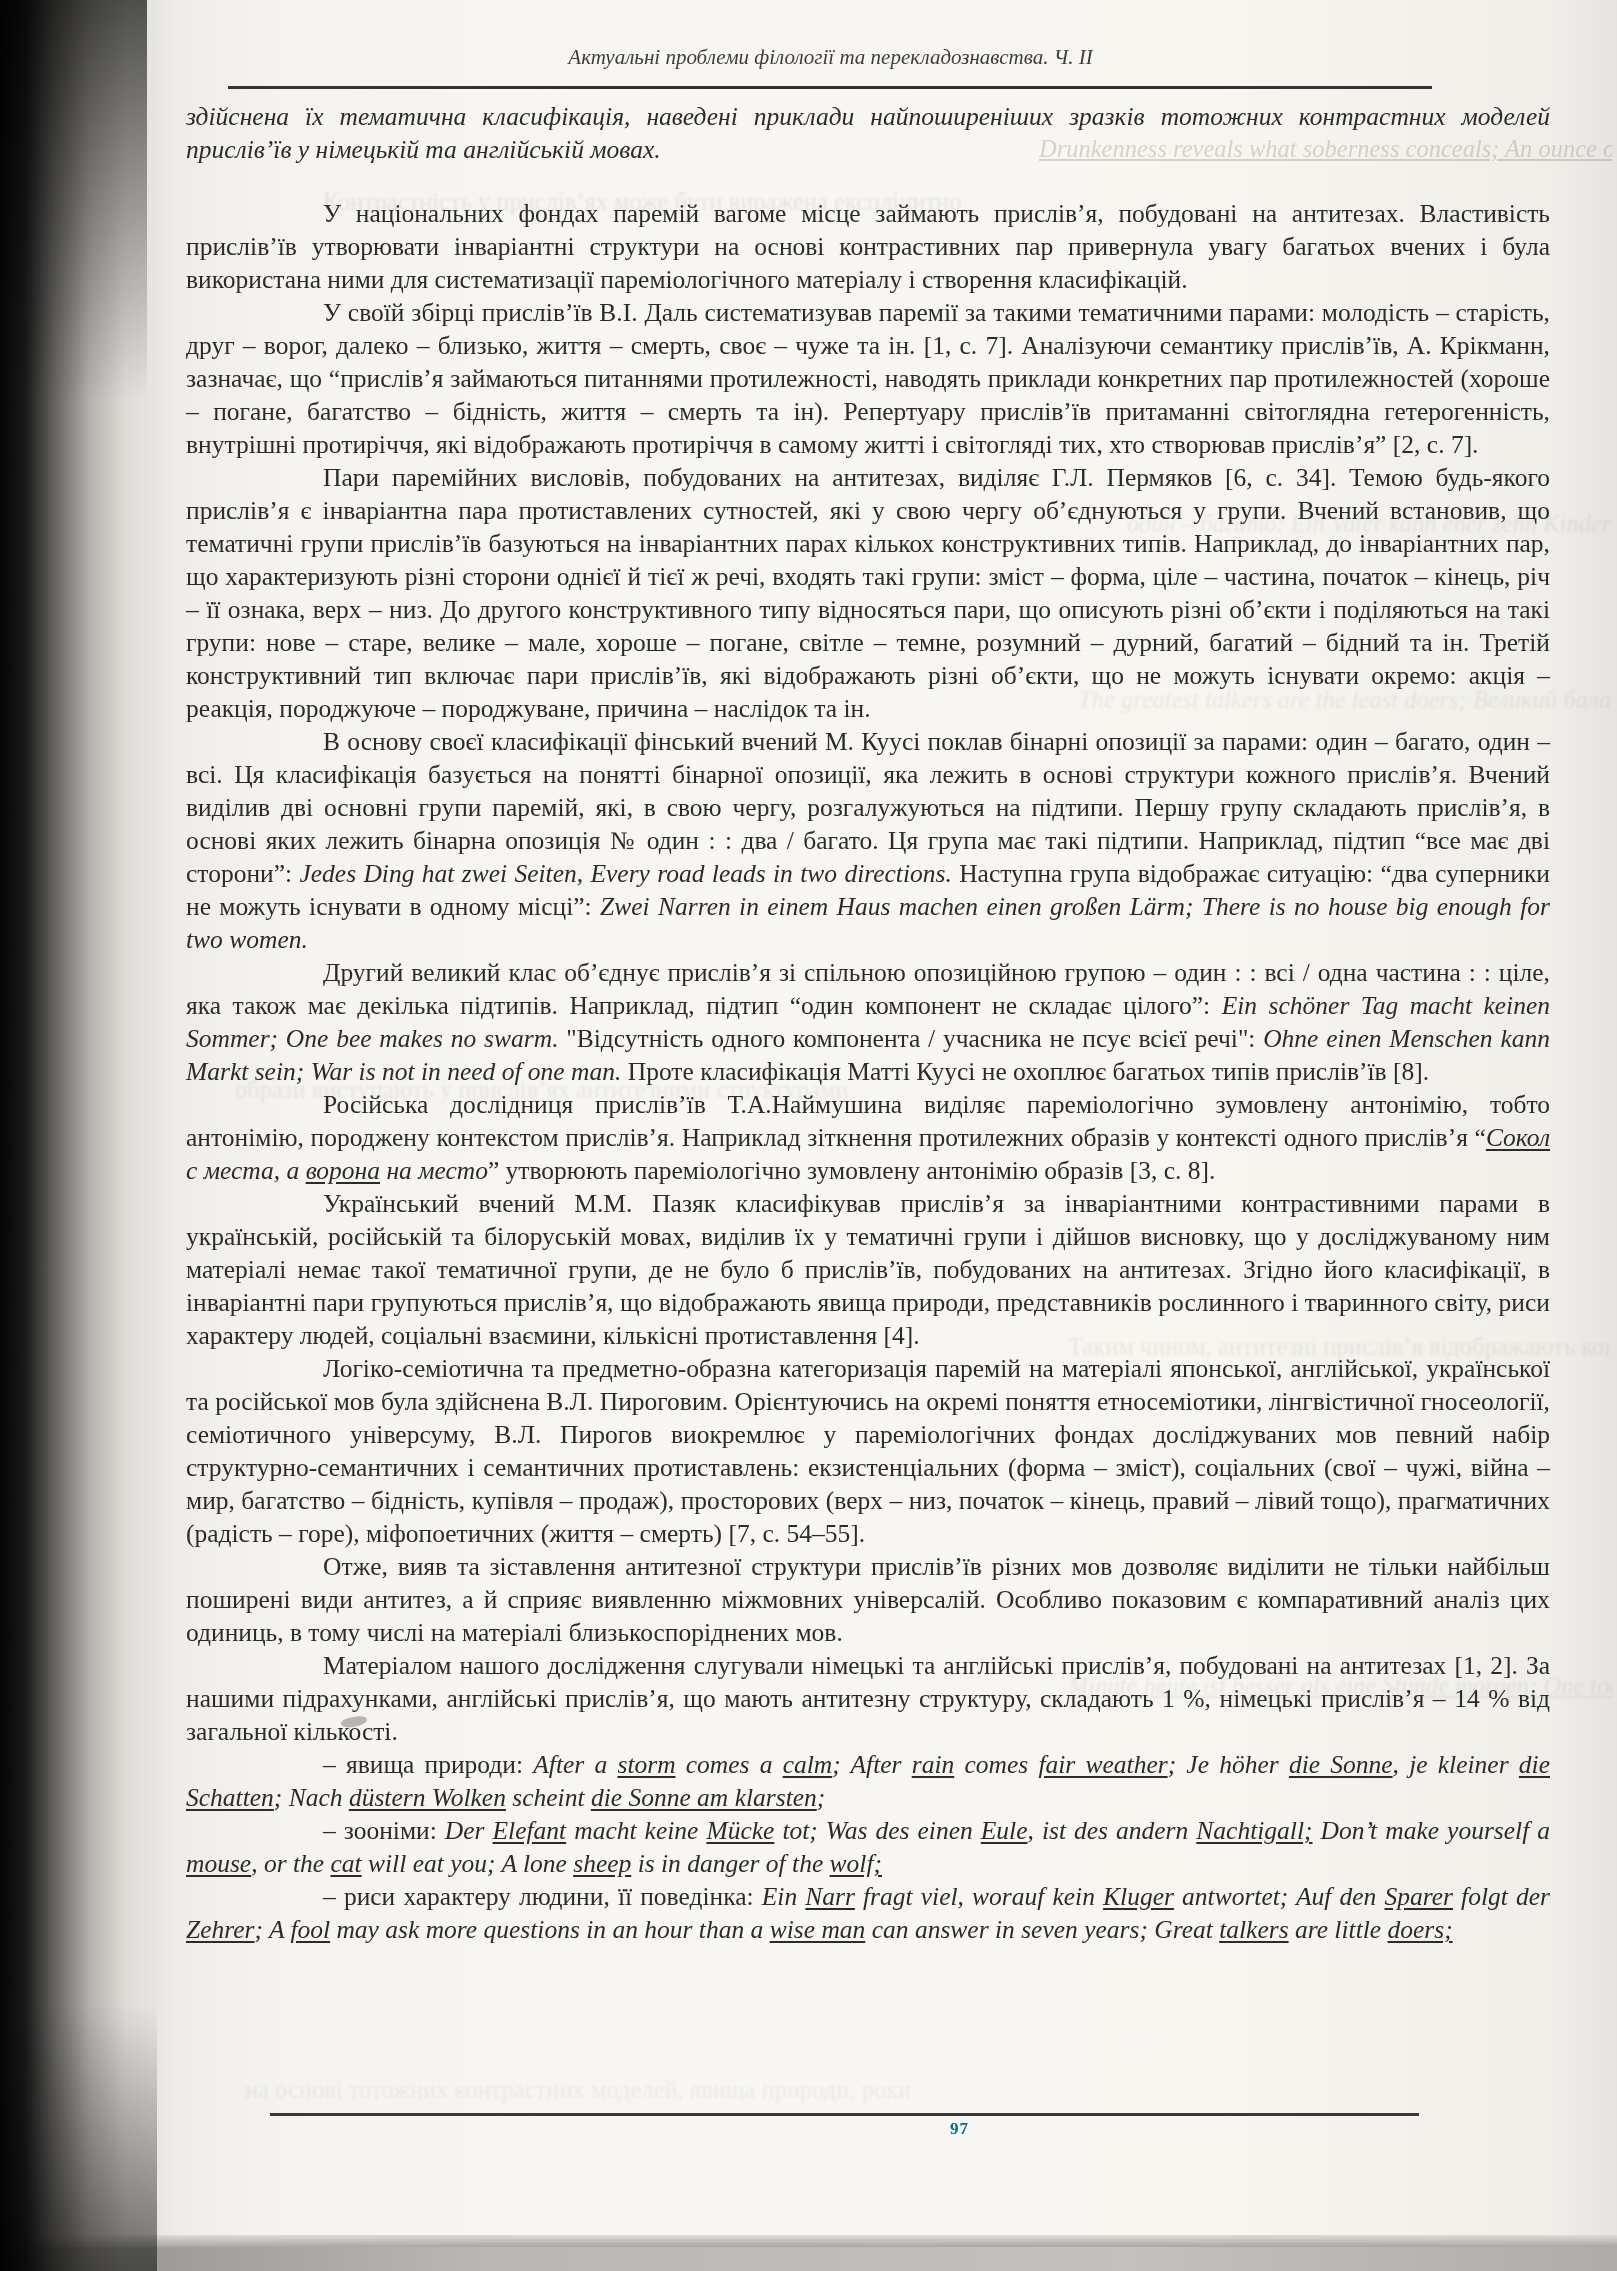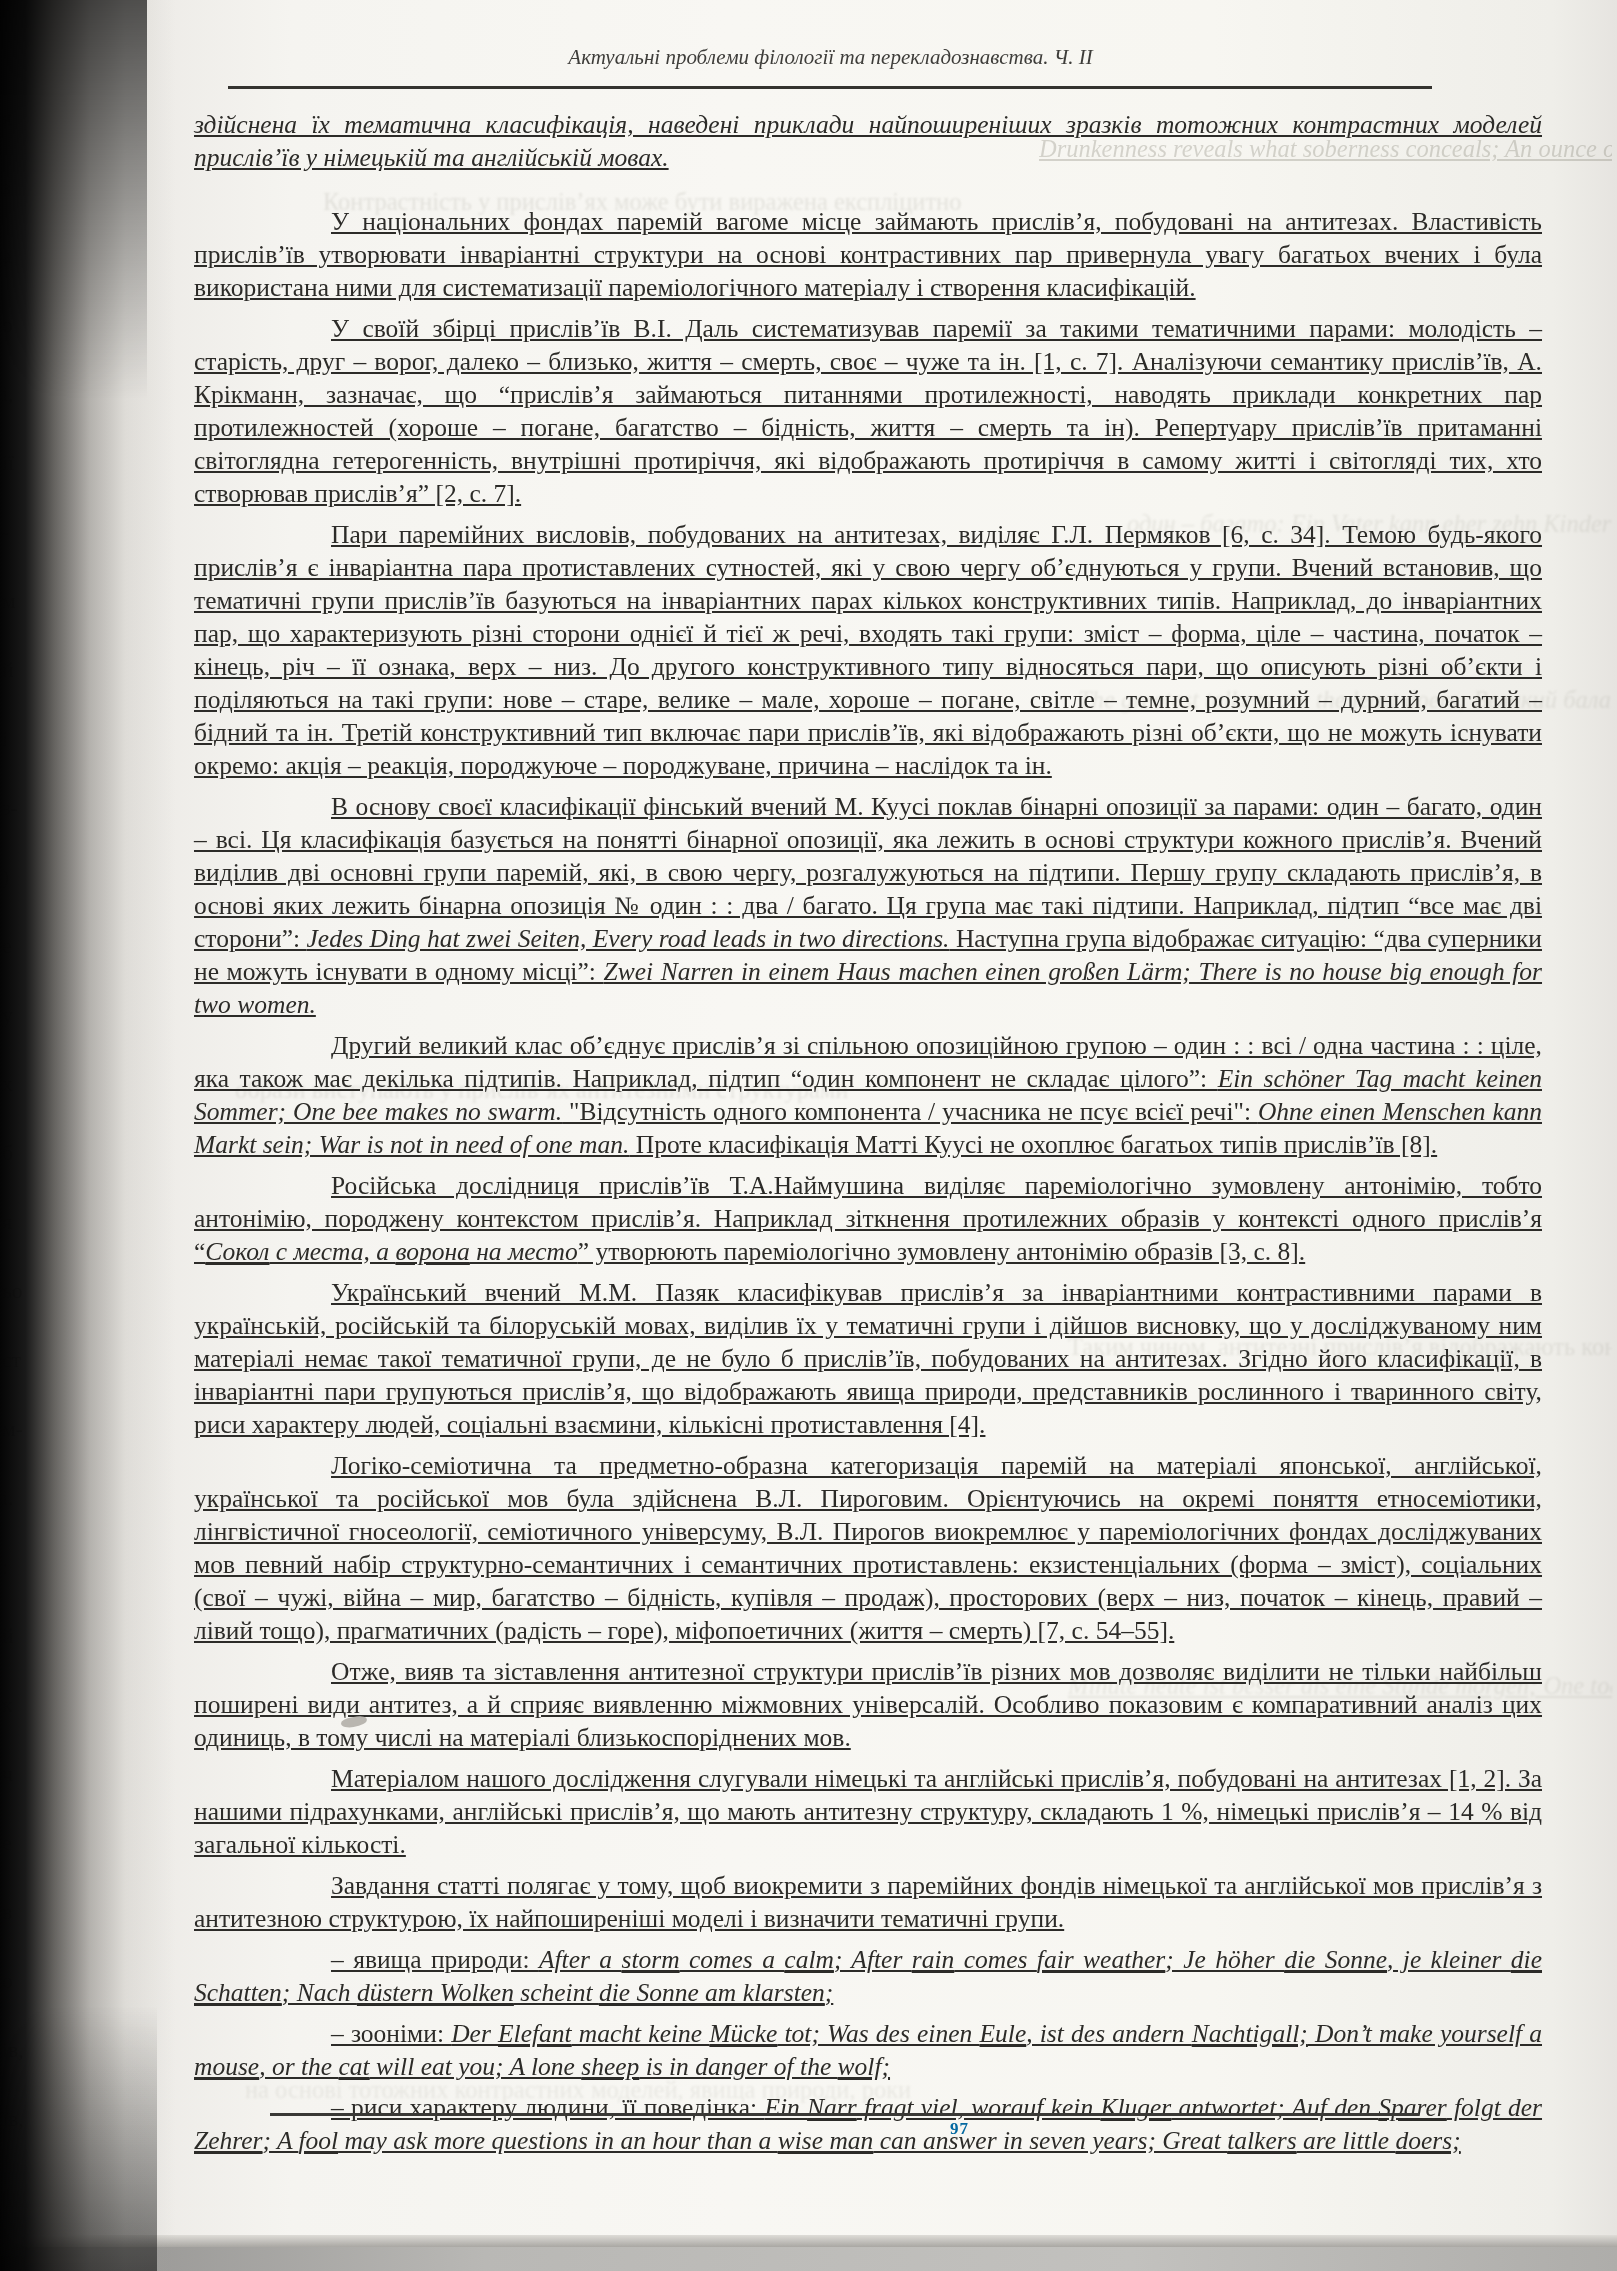--- a/index.html
+++ b/index.html
@@ -44,21 +44,21 @@
     text-align:center;font-style:italic;font-size:21px;color:#3e3d3a;
   }
   .header-rule{
     position:absolute;left:228px;top:86px;width:1204px;height:2.9px;z-index:5;
     background:#34332f;
   }
   .body-text{
     position:absolute;left:186px;top:100px;width:1364px;z-index:5;
     font-size:25.5px;line-height:33px;color:#2c2b28;text-align:justify;
   }
-  .body-text p{margin:8px;text-indent:137px;text-decoration:underline;}
+  .body-text p{margin:0;text-indent:137px;}
   .body-text p.cont{text-indent:0;font-style:italic;}
   .body-text p.gap{margin-top:31px;}
   .i{font-style:italic;}
   .iu{font-style:italic;text-decoration:underline;text-underline-offset:2.9px;}
   .footer-rule{
     position:absolute;left:270px;top:2113px;width:1149px;height:2.5px;z-index:5;
     background:#3a3936;
   }
   .page-number{
     position:absolute;left:861px;top:2119px;width:108px;z-index:5;
@@ -135,21 +135,20 @@
   <p class="gap"><span>У національних фондах паремій вагоме місце займають прислів’я, побудовані на антитезах. Властивість прислів’їв утворювати інваріантні структури на основі контрастивних пар привернула увагу багатьох вчених і була використана ними для систематизації пареміологічного матеріалу і створення класифікацій.</span></p>
   <p><span>У своїй збірці прислів’їв В.І. Даль систематизував паремії за такими тематичними парами: молодість – старість, друг – ворог, далеко – близько, життя – смерть, своє – чуже та ін. [1, с. 7]. Аналізуючи семантику прислів’їв, А. Крікманн, зазначає, що “прислів’я займаються питаннями протилежності, наводять приклади конкретних пар протилежностей (хороше – погане, багатство – бідність, життя – смерть та ін). Репертуару прислів’їв притаманні світоглядна гетерогенність, внутрішні протиріччя, які відображають протиріччя в самому житті і світогляді тих, хто створював прислів’я” [2, с. 7].</span></p>
   <p><span>Пари паремійних висловів, побудованих на антитезах, виділяє Г.Л. Пермяков [6, с. 34]. Темою будь-якого прислів’я є інваріантна пара протиставлених сутностей, які у свою чергу об’єднуються у групи. Вчений встановив, що тематичні групи прислів’їв базуються на інваріантних парах кількох конструктивних типів. Наприклад, до інваріантних пар, що характеризують різні сторони однієї й тієї ж речі, входять такі групи: зміст – форма, ціле – частина, початок – кінець, річ – її ознака, верх – низ. До другого конструктивного типу відносяться пари, що описують різні об’єкти і поділяються на такі групи: нове – старе, велике – мале, хороше – погане, світле – темне, розумний – дурний, багатий – бідний та ін. Третій конструктивний тип включає пари прислів’їв, які відображають різні об’єкти, що не можуть існувати окремо: акція – реакція, породжуюче – породжуване, причина – наслідок та ін.</span></p>
   <p><span>В основу своєї класифікації фінський вчений М. Куусі поклав бінарні опозиції за парами: один – багато, один – всі. Ця класифікація базується на понятті бінарної опозиції, яка лежить в основі структури кожного прислів’я. Вчений виділив дві основні групи паремій, які, в свою чергу, розгалужуються на підтипи. Першу групу складають прислів’я, в основі яких лежить бінарна опозиція  № один : : два / багато. Ця група має такі підтипи. Наприклад, підтип “все має дві сторони”: </span><span class="i">Jedes Ding hat zwei Seiten, Every road leads in two directions.</span><span> Наступна група відображає ситуацію: “два суперники не можуть існувати в одному місці”: </span><span class="i">Zwei Narren in einem Haus machen einen großen Lärm; There is no house big enough for two women.</span></p>
   <p><span>Другий великий клас об’єднує прислів’я зі спільною опозиційною групою – один : : всі / одна частина : : ціле, яка також має декілька підтипів. Наприклад, підтип “один компонент не складає цілого”: </span><span class="i">Ein schöner Tag macht keinen Sommer; One bee makes no swarm.</span><span> "Відсутність одного компонента / учасника не псує всієї речі": </span><span class="i">Ohne einen Menschen kann Markt sein; War is not in need of one man.</span><span> Проте класифікація Матті Куусі не охоплює багатьох типів прислів’їв [8].</span></p>
   <p><span>Російська дослідниця прислів’їв Т.А.Наймушина виділяє пареміологічно зумовлену антонімію, тобто антонімію, породжену контекстом прислів’я. Наприклад зіткнення протилежних образів у контексті одного прислів’я “</span><span class="iu">Сокол</span><span class="i"> с места, а </span><span class="iu">ворона</span><span class="i"> на место</span><span>” утворюють пареміологічно зумовлену антонімію образів [3, с. 8].</span></p>
   <p><span>Український вчений М.М. Пазяк класифікував прислів’я за інваріантними контрастивними парами в українській, російській та білоруській мовах, виділив їх у тематичні групи і дійшов висновку, що у досліджуваному ним матеріалі немає такої тематичної групи, де не було б прислів’їв, побудованих на антитезах. Згідно його класифікації, в інваріантні пари групуються прислів’я, що відображають явища природи, представників рослинного і тваринного світу, риси характеру людей, соціальні взаємини, кількісні протиставлення [4].</span></p>
   <p><span>Логіко-семіотична та предметно-образна категоризація паремій на матеріалі японської, англійської, української та російської мов була здійснена В.Л. Пироговим. Орієнтуючись на окремі поняття етносеміотики, лінгвістичної гносеології, семіотичного універсуму, В.Л. Пирогов виокремлює у пареміологічних фондах досліджуваних мов певний набір структурно-семантичних і семантичних протиставлень: екзистенціальних (форма – зміст), соціальних (свої – чужі, війна – мир, багатство – бідність, купівля – продаж), просторових (верх – низ, початок – кінець, правий – лівий тощо), прагматичних (радість – горе), міфопоетичних (життя – смерть) [7, с. 54–55].</span></p>
   <p><span>Отже, вияв та зіставлення антитезної структури прислів’їв різних мов дозволяє виділити не тільки найбільш поширені види антитез, а й сприяє виявленню міжмовних універсалій. Особливо показовим є компаративний аналіз цих одиниць, в тому числі на матеріалі близькоспоріднених мов.</span></p>
   <p><span>Матеріалом нашого дослідження слугували німецькі та англійські прислів’я, побудовані на антитезах [1, 2]. За нашими підрахунками, англійські прислів’я, що мають антитезну структуру, складають 1 %, німецькі прислів’я – 14 % від загальної кількості.</span></p>
-  <p><span>Завдання статті полягає у тому, щоб виокремити з паремійних фондів німецької та англійської мов прислів’я з антитезною структурою, їх найпоширеніші моделі і визначити тематичні групи.</span></p>
   <p><span>– явища природи: </span><span class="i">After a </span><span class="iu">storm</span><span class="i"> comes a </span><span class="iu">calm</span><span class="i">; After </span><span class="iu">rain</span><span class="i"> comes </span><span class="iu">fair weather</span><span class="i">; Je höher </span><span class="iu">die Sonne</span><span class="i">, je kleiner </span><span class="iu">die Schatten</span><span class="i">; Nach </span><span class="iu">düstern Wolken</span><span class="i"> scheint </span><span class="iu">die Sonne am klarsten</span><span class="i">;</span></p>
   <p><span>– зооніми: </span><span class="i">Der </span><span class="iu">Elefant</span><span class="i"> macht keine </span><span class="iu">Mücke</span><span class="i"> tot; Was des einen </span><span class="iu">Eule</span><span class="i">, ist des andern </span><span class="iu">Nachtigall;</span><span class="i"> Don’t make yourself a </span><span class="iu">mouse</span><span class="i">, or the </span><span class="iu">cat</span><span class="i"> will eat you; A lone </span><span class="iu">sheep</span><span class="i"> is in danger of the </span><span class="iu">wolf;</span></p>
   <p><span>– риси характеру людини, її поведінка: </span><span class="i">Ein </span><span class="iu">Narr</span><span class="i"> fragt viel, worauf kein </span><span class="iu">Kluger</span><span class="i"> antwortet; Auf den </span><span class="iu">Sparer</span><span class="i"> folgt der </span><span class="iu">Zehrer</span><span class="i">; A </span><span class="iu">fool</span><span class="i"> may ask more questions in an hour than a </span><span class="iu">wise man</span><span class="i"> can answer in seven years; Great </span><span class="iu">talkers</span><span class="i"> are little </span><span class="iu">doers;</span></p>
 </div>
 
 <div class="smudge"></div>
 
 <div class="footer-rule"></div>
 <div class="page-number">97</div>
 

